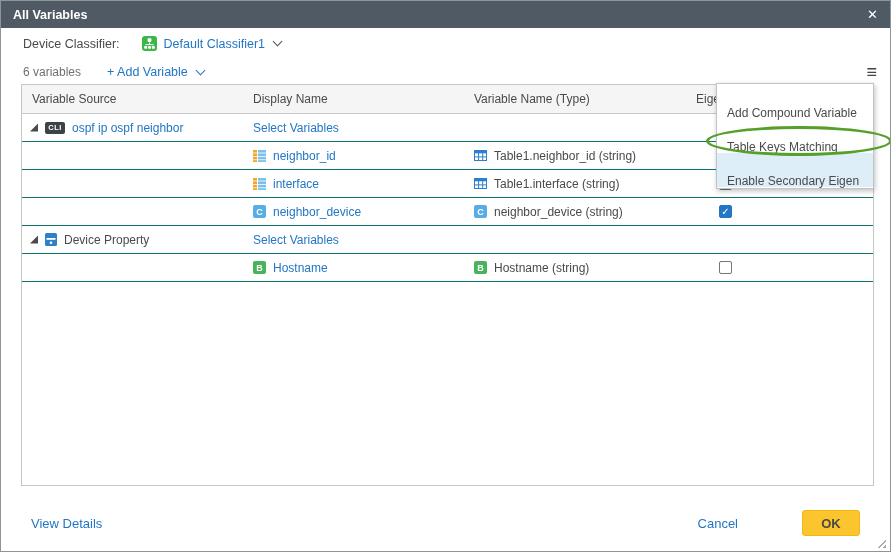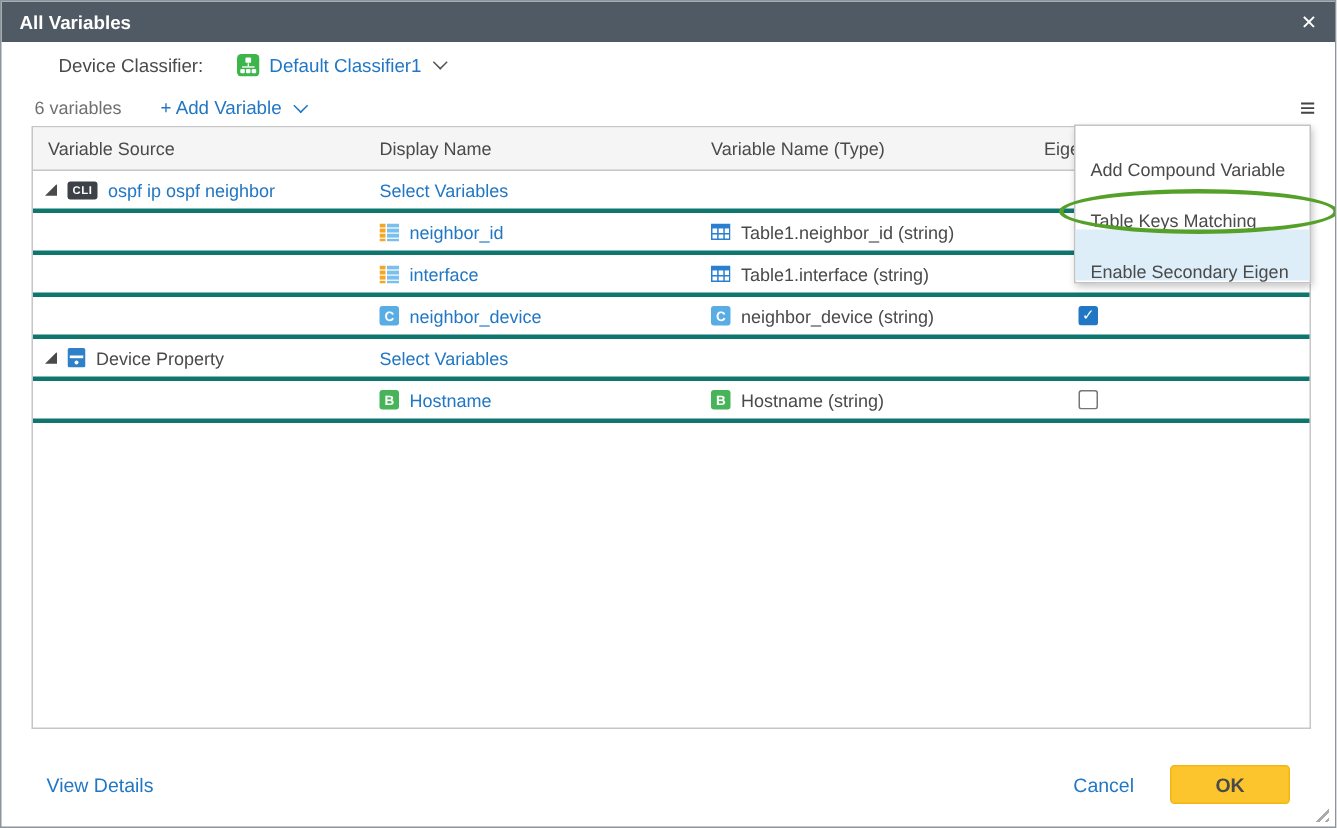--- a/index.html
+++ b/index.html
@@ -5,42 +5,42 @@
   * { margin:0; padding:0; box-sizing:border-box; }
   html,body { width:891px; height:552px; background:#e9e9e9; font-family:"Liberation Sans",sans-serif; }
   .dialog { position:relative; width:891px; height:552px; background:#fff; border:1px solid #8c949c; overflow:hidden; font-size:12px; color:#4a4a4a; }
 
   
   .titlebar { height:27px; background:#505a64; color:#fff; display:flex; align-items:center; padding:0 12px; }
   .titlebar .title { font-size:12.5px; font-weight:600; }
   .titlebar .close { margin-left:auto; font-size:13px; cursor:pointer; line-height:1; }
 
   
-  .classifier-row { height:31px; display:flex; align-items:center; padding-left:38px; font-size:12.5px; }
+  .classifier-row { height:31px; display:flex; align-items:center; padding-left:22px; font-size:12.5px; }
   .classifier-row .lbl { color:#4a4a4a; }
   .classifier-icon { width:15px; height:15px; margin-left:22px; margin-right:7px; display:inline-block; }
   .link { color:#2277c4; text-decoration:none; cursor:pointer; }
 
   .chev { display:inline-block; width:7px; height:7px; border-right:1.5px solid #555; border-bottom:1.5px solid #555; transform:rotate(45deg) ; margin-left:9px; margin-top:-4px; }
   .chev.blue { border-color:#2277c4; }
 
   
   .toolbar { height:26px; display:flex; align-items:center; padding-left:22px; }
   .toolbar .count { color:#707070; }
   .toolbar .addvar { margin-left:26px; font-size:12.5px; }
   .hamburger { margin-left:auto; margin-right:13px; font-size:18px; color:#444; cursor:pointer; line-height:1; font-weight:bold; }
 
   
   .vtable { position:absolute; left:20px; top:83px; width:853px; height:402px; border:1px solid #c6c6c6; background:#fff; }
   .trow { display:grid; grid-template-columns:225px 221px 220px 1fr; align-items:center; }
   .thead { height:29px; background:#f5f5f5; border-bottom:1px solid #c6c6c6; color:#4a4a4a; }
   .thead .cell { padding-left:6px; }
   .thead .cell:first-child { padding-left:10px; }
   .thead .cell:last-child { padding-left:8px; }
-  .tbody .trow { height:28px; border-bottom:3px solid #0f766e; }
+  .tbody .trow { height:28px; border-bottom:1px solid #0f766e; }
   .cell { display:flex; align-items:center; overflow:hidden; white-space:nowrap; }
   .cell.src { padding-left:8px; }
   .cell.disp, .cell.vname { padding-left:6px; }
   .tri { width:8px; height:8px; background:#4a4a4a; clip-path:polygon(100% 0,100% 100%,0 100%); margin-right:7px; flex:none; }
   .badge { display:inline-flex; align-items:center; justify-content:center; color:#fff; font-weight:bold; border-radius:2px; flex:none; margin-right:7px; }
   .badge.cli { min-width:20px; height:12px; background:#3d4248; font-size:7.5px; letter-spacing:.4px; padding:0 2px; }
   .badge.cbadge { width:13px; height:13px; background:#58ade4; font-size:9px; }
   .badge.bbadge { width:13px; height:13px; background:#47b45a; font-size:9px; }
   .ic { display:inline-flex; margin-right:7px; flex:none; }
   .srctext { color:#4a4a4a; }
@@ -52,21 +52,21 @@
   
   .menu { position:absolute; left:715px; top:82px; width:158px; background:#fff; border:1px solid #c3c3c3; box-shadow:1px 2px 5px rgba(0,0,0,.25); padding:1px 0; z-index:5; }
   .menu .mi { height:23px; line-height:23px; padding:17px 10px; color:#4a4a4a; cursor:pointer; }
   .menu .mi.hl { background:#ddeef9; }
   .ellipse { position:absolute; left:705px; top:125px; width:186px; height:30px; border:3px solid #55a029; border-radius:50%; z-index:6; pointer-events:none; }
 
   
   .footer { position:absolute; left:0; right:0; top:506px; height:32px; display:flex; align-items:center; padding:0 30px; font-size:13px; }
   .footer .spacer { flex:1; }
   .footer .cancel { margin-right:24px; }
-  .okbtn { width:80px; height:26px; background:#fcc42d; border:1px solid #f3b713; border-radius:3px; color:#4a4a4a; font-weight:bold; font-size:13px; font-family:"Liberation Sans",sans-serif; cursor:pointer; }
+  .okbtn { width:58px; height:26px; background:#fcc42d; border:1px solid #f3b713; border-radius:3px; color:#4a4a4a; font-weight:bold; font-size:13px; font-family:"Liberation Sans",sans-serif; cursor:pointer;margin-left:40px; }
 
   .resize-handle { position:absolute; right:4px; bottom:3px; width:10px; height:10px; clip-path:polygon(100% 0,100% 100%,0 100%); background:repeating-linear-gradient(135deg,#aaa 0 1.5px,transparent 1.5px 4px); cursor:nwse-resize; }
 </style>
 </head>
 <body>
 
 <div class="dialog">
 
   <div class="titlebar">
     <span class="title">All Variables</span>

